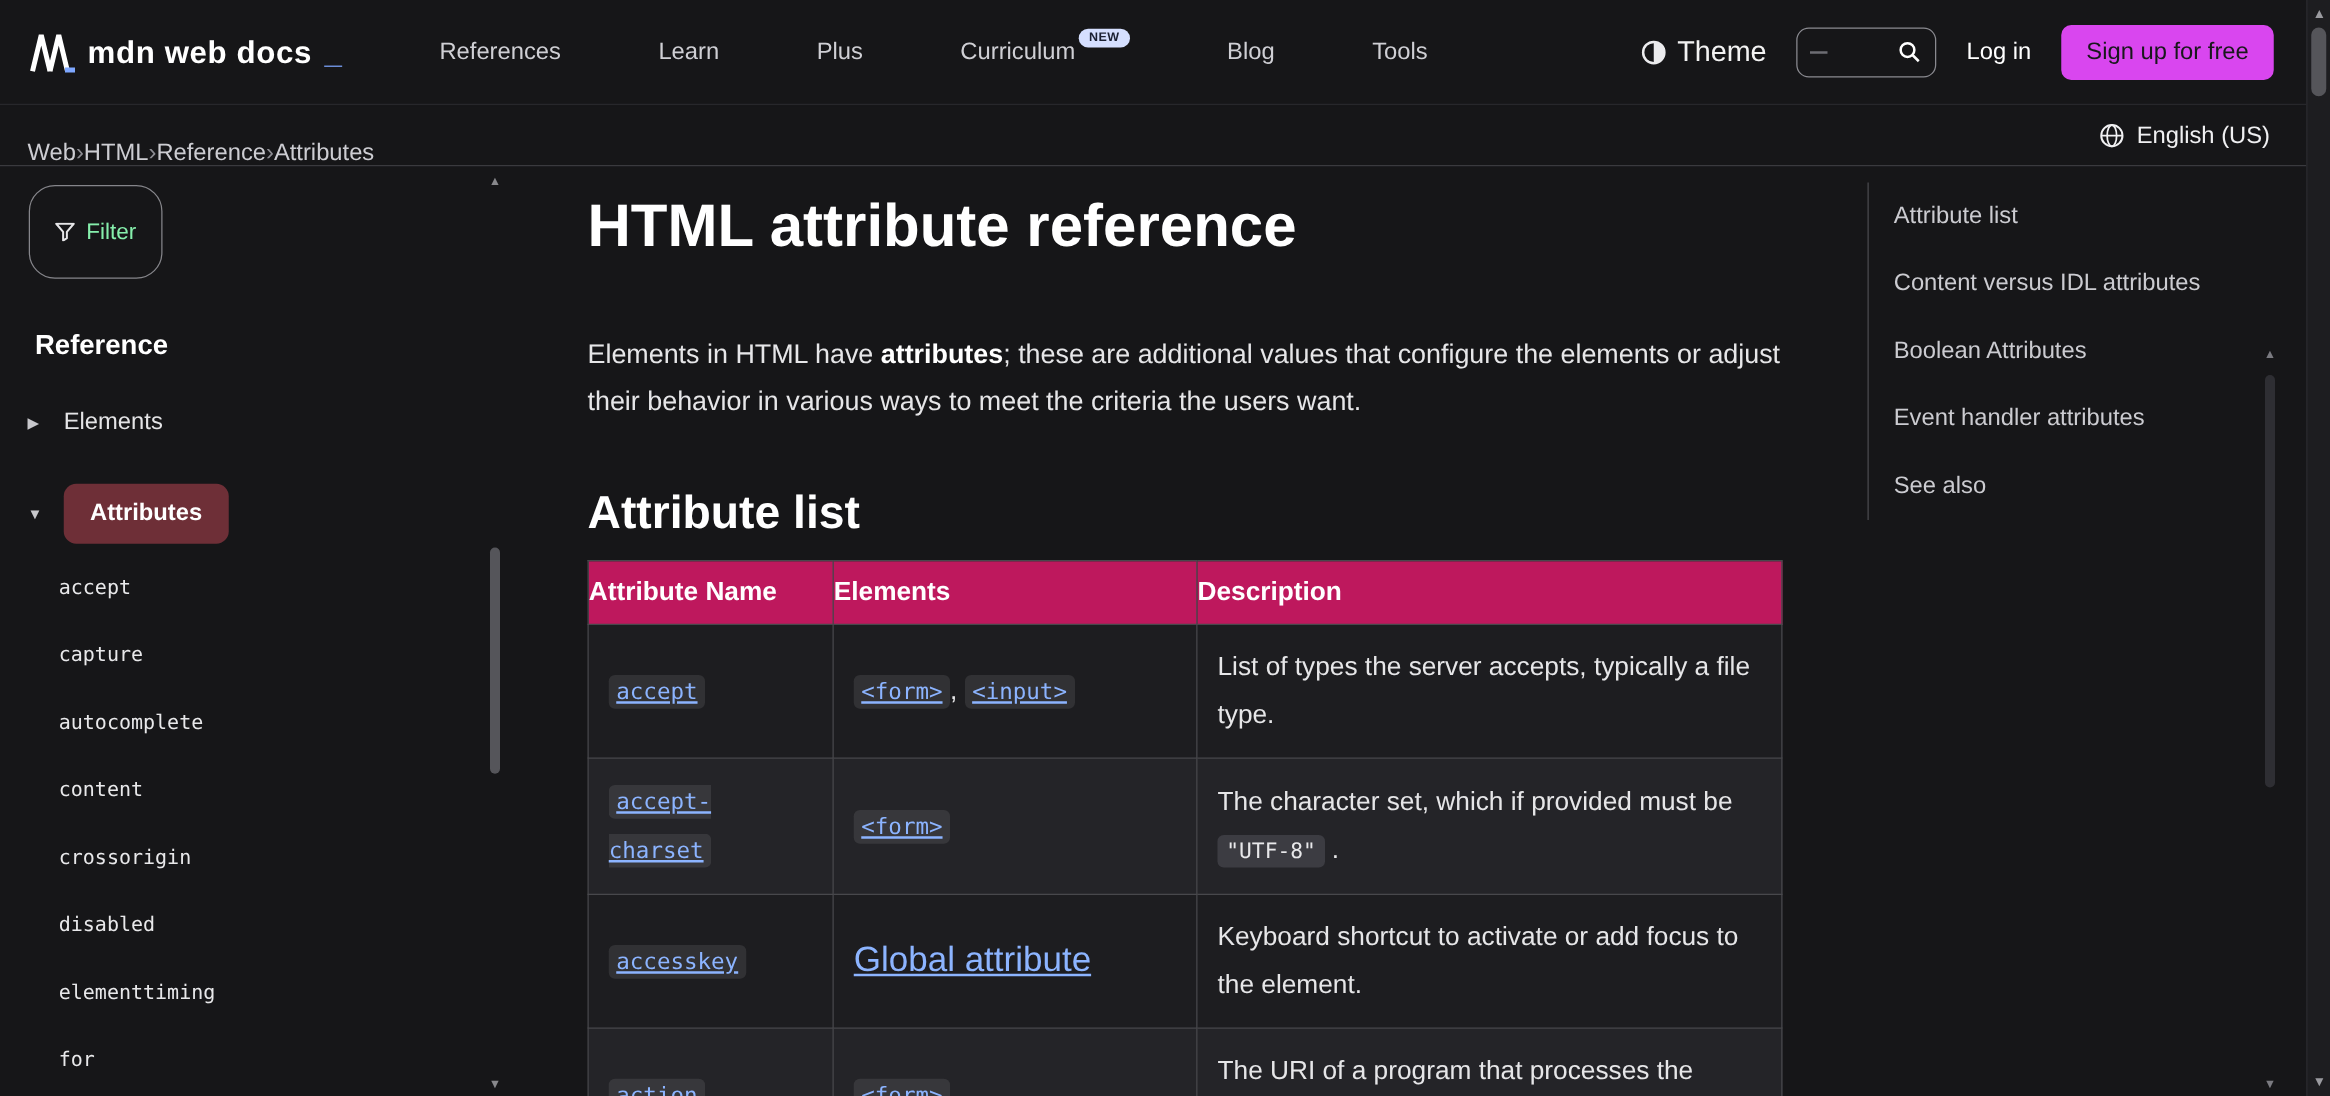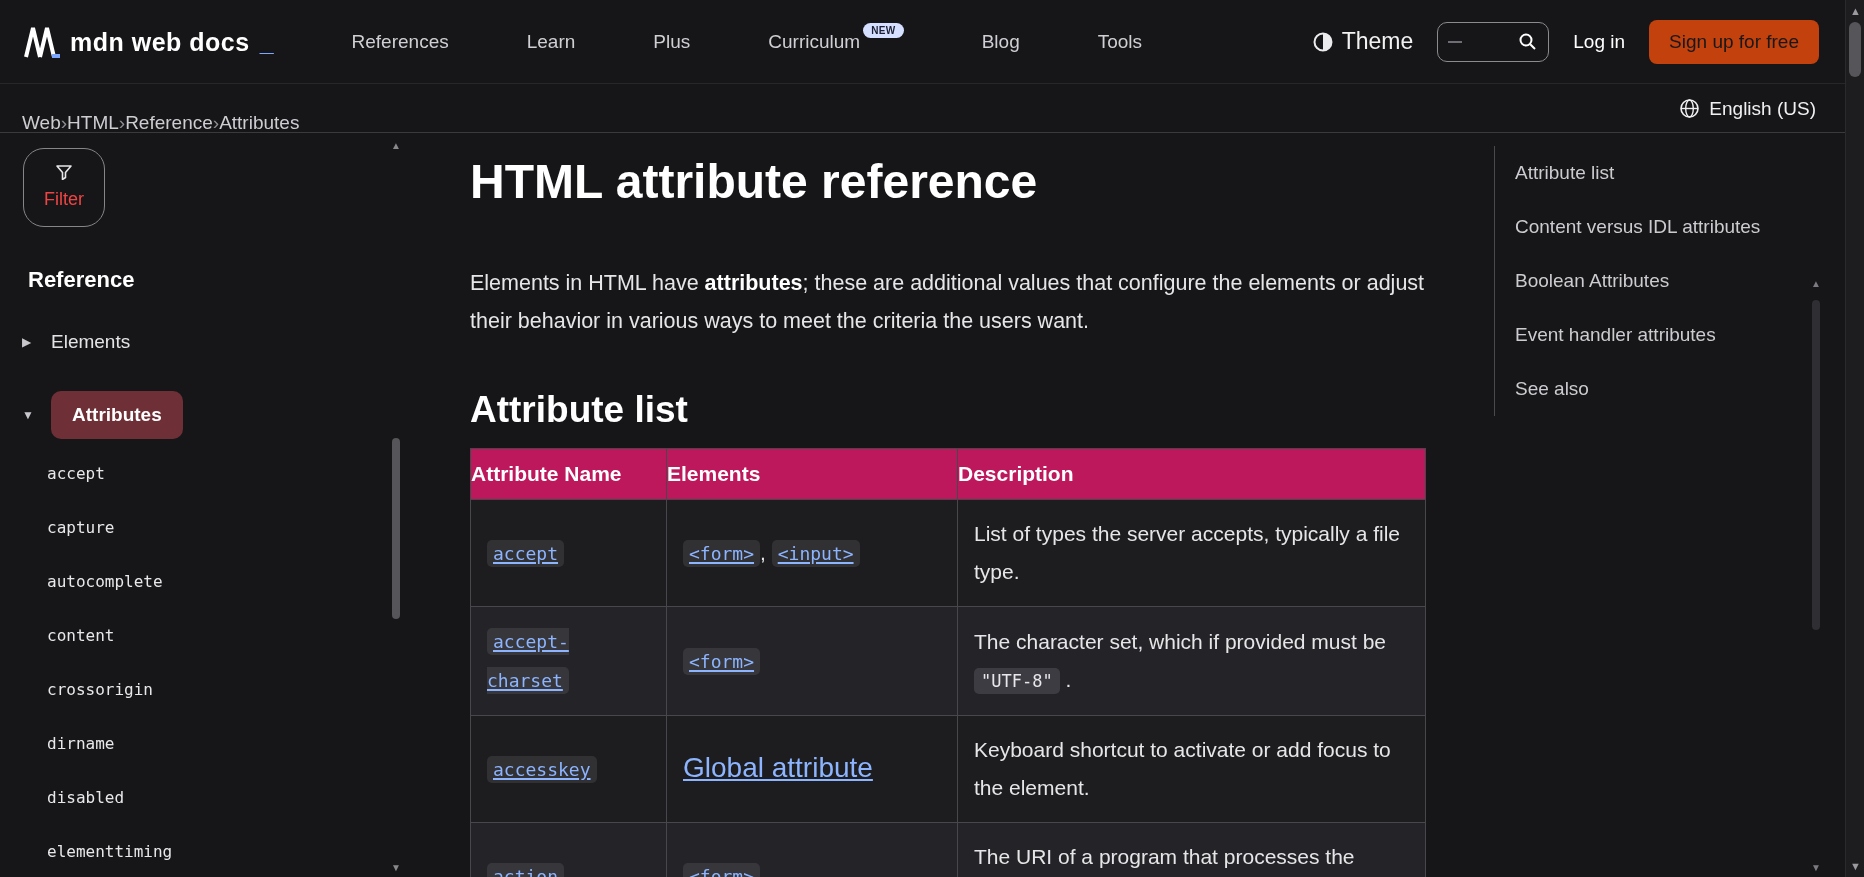--- a/index.html
+++ b/index.html
@@ -18,39 +18,39 @@
   .nav-item{background:none;border:none;color:#cfcfd4;font-size:19px;font-family:inherit;padding:0;display:flex;align-items:center;cursor:pointer;margin-left:32px;}
   .nav-badge{background:#d5dfff;color:#1b2033;font-size:10px;font-weight:700;padding:2px 8px;border-radius:9px;
     position:relative;top:-11px;margin-left:3px;letter-spacing:.4px;}
   .header-right{margin-left:auto;display:flex;align-items:center;gap:24px;}
   .theme-btn{background:none;border:none;color:#f2f2f2;font-size:23px;font-family:inherit;display:flex;align-items:center;gap:8px;cursor:pointer;padding:0;}
   .searchbox{width:112px;height:40px;border:1.5px solid #8a8a90;border-radius:10px;display:flex;align-items:center;
     padding:0 10px;box-sizing:border-box;gap:8px;background:transparent;}
   .searchbox input{flex:1;min-width:0;background:transparent;border:none;outline:none;color:#e4e4e6;font-size:16px;font-family:inherit;}
   .search-dash{width:14px;height:2px;background:#6d6d73;flex:none;}
   .login{color:#ffffff;font-size:19px;text-decoration:none;}
-  .signup{background:#c2410c;color:#18181b;border:none;border-radius:8px;font-size:19px;font-family:inherit;
+  .signup{background:#d946ef;color:#18181b;border:none;border-radius:8px;font-size:19px;font-family:inherit;
     padding:11px 20px;font-weight:500;cursor:pointer;}
 
   
   .breadcrumb-bar{position:absolute;top:85px;left:0;right:0;height:48px;display:flex;align-items:center;
     justify-content:space-between;padding:0 48px 0 22px;box-sizing:border-box;border-bottom:1px solid #3a3a3e;background:#161618;}
   .breadcrumb{display:flex;align-items:center;font-size:19px;margin-top:28px;}
   .crumb{color:#cdcdd2;text-decoration:none;}
   .crumb-sep{color:#8d8d93;font-size:19px;}
   .lang{display:flex;align-items:center;gap:9px;color:#f0f0f2;font-size:19px;cursor:pointer;}
 
   
   .content{position:absolute;top:134px;left:0;right:0;bottom:0;}
 
   
   .sidebar{position:absolute;left:0;top:0;bottom:0;width:402px;box-sizing:border-box;overflow:hidden;}
   .filter-btn{margin:14px 0 0 23px;display:inline-flex;align-items:center;gap:9px;background:none;
-    border:1px solid #85858a;border-radius:21px;color:#ef4444;font-size:18px;font-family:inherit;
-    padding:16px 20px;cursor:pointer;flex-direction:column;}
+    border:1px solid #85858a;border-radius:21px;color:#86efac;font-size:18px;font-family:inherit;
+    padding:26px 20px;cursor:pointer;}
   .sidebar-heading{margin:40px 0 0 28px;font-size:22px;font-weight:700;color:#ffffff;}
   .tree-row{display:flex;align-items:center;gap:15px;padding-left:22px;margin-top:38px;font-size:19px;color:#e4e4e6;cursor:pointer;}
   .tri{font-size:12px;color:#c8c8cc;width:14px;flex:none;}
   .active-pill{background:#6e2f37;color:#ffffff;font-weight:700;border-radius:10px;padding:13px 21px;}
   .side-list{list-style:none;margin:8px 0 0 0;padding:0 0 0 47px;}
   .side-attr{font-family:"DejaVu Sans Mono",monospace;font-size:16px;color:#e8e8ea;height:54px;line-height:54px;cursor:pointer;}
   .side-scroll-thumb{position:absolute;right:2px;top:304px;width:8px;height:181px;background:#55555a;border-radius:4px;}
   .side-scroll-up{position:absolute;right:1px;top:6px;font-size:10px;color:#88888c;}
   .side-scroll-down{position:absolute;right:1px;bottom:4px;font-size:10px;color:#88888c;}
 
@@ -204,21 +204,20 @@
         <span class="tri">▼</span>
         <span class="active-pill">Attributes</span>
       </div>
 
       <ul class="side-list">
           <li class="side-attr">accept</li>
           <li class="side-attr">capture</li>
           <li class="side-attr">autocomplete</li>
           <li class="side-attr">content</li>
           <li class="side-attr">crossorigin</li>
-          <li class="side-attr">dirname</li>
           <li class="side-attr">disabled</li>
           <li class="side-attr">elementtiming</li>
           <li class="side-attr">for</li>
         </ul>
 
       <span class="side-scroll-up">▲</span>
       <div class="side-scroll-thumb"></div>
       <span class="side-scroll-down">▼</span>
     </aside>
 

